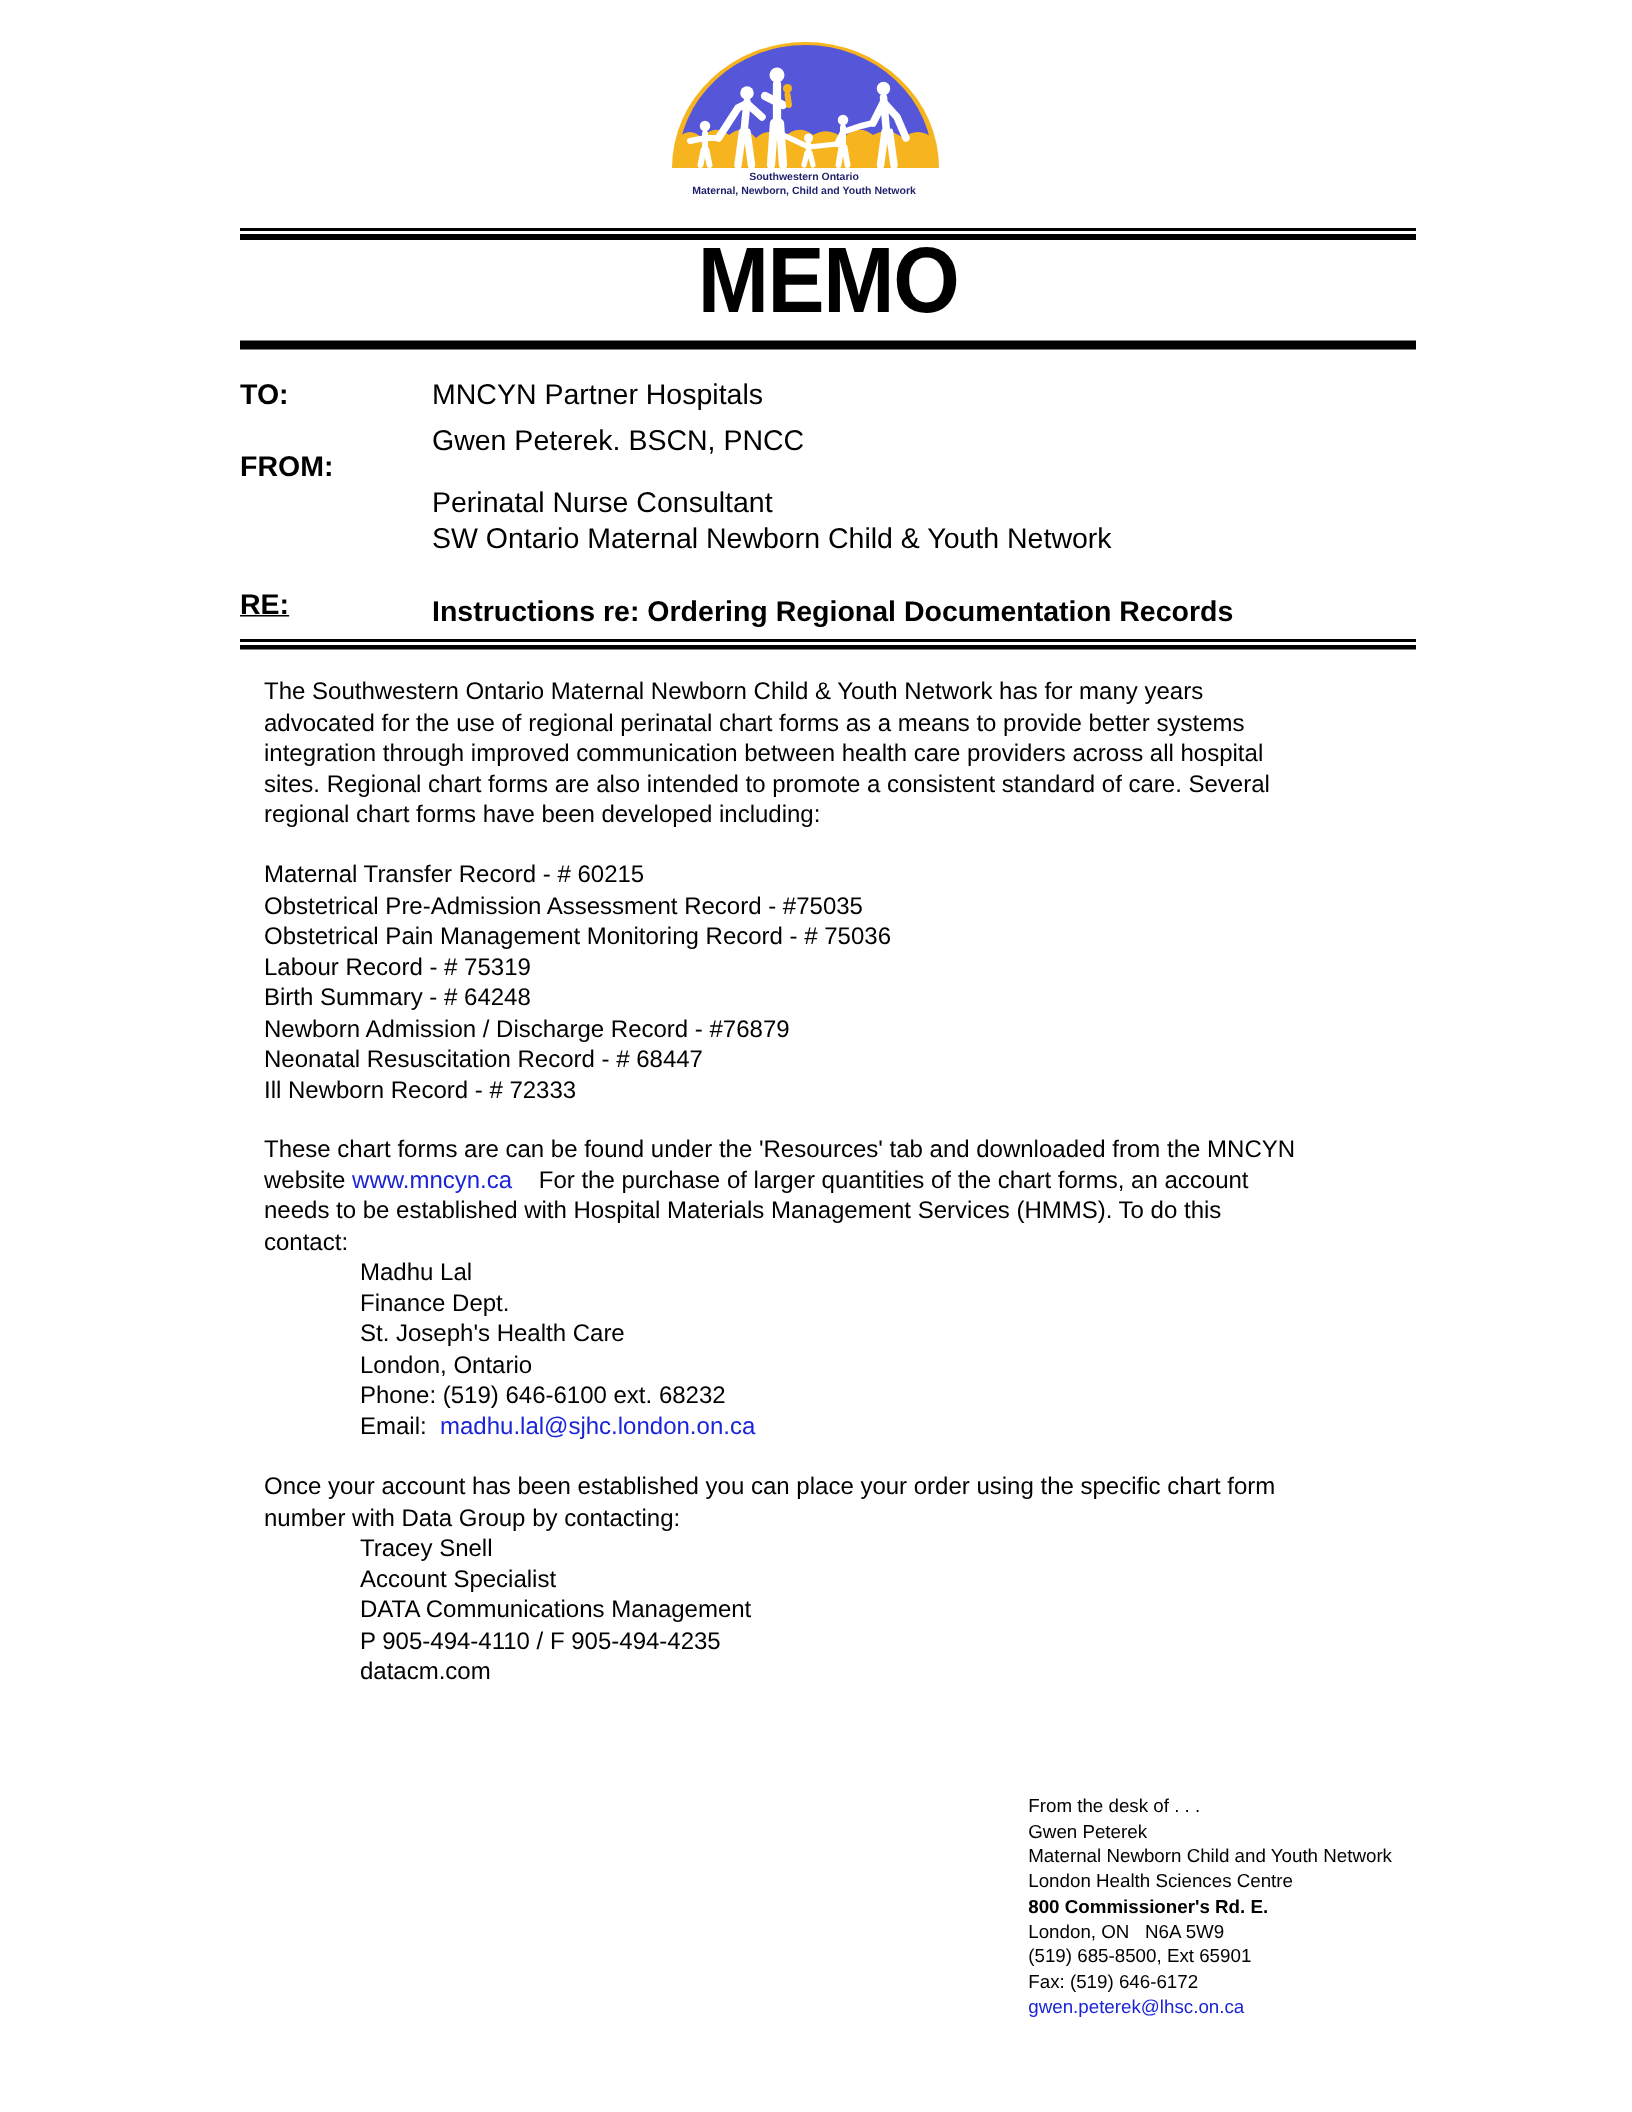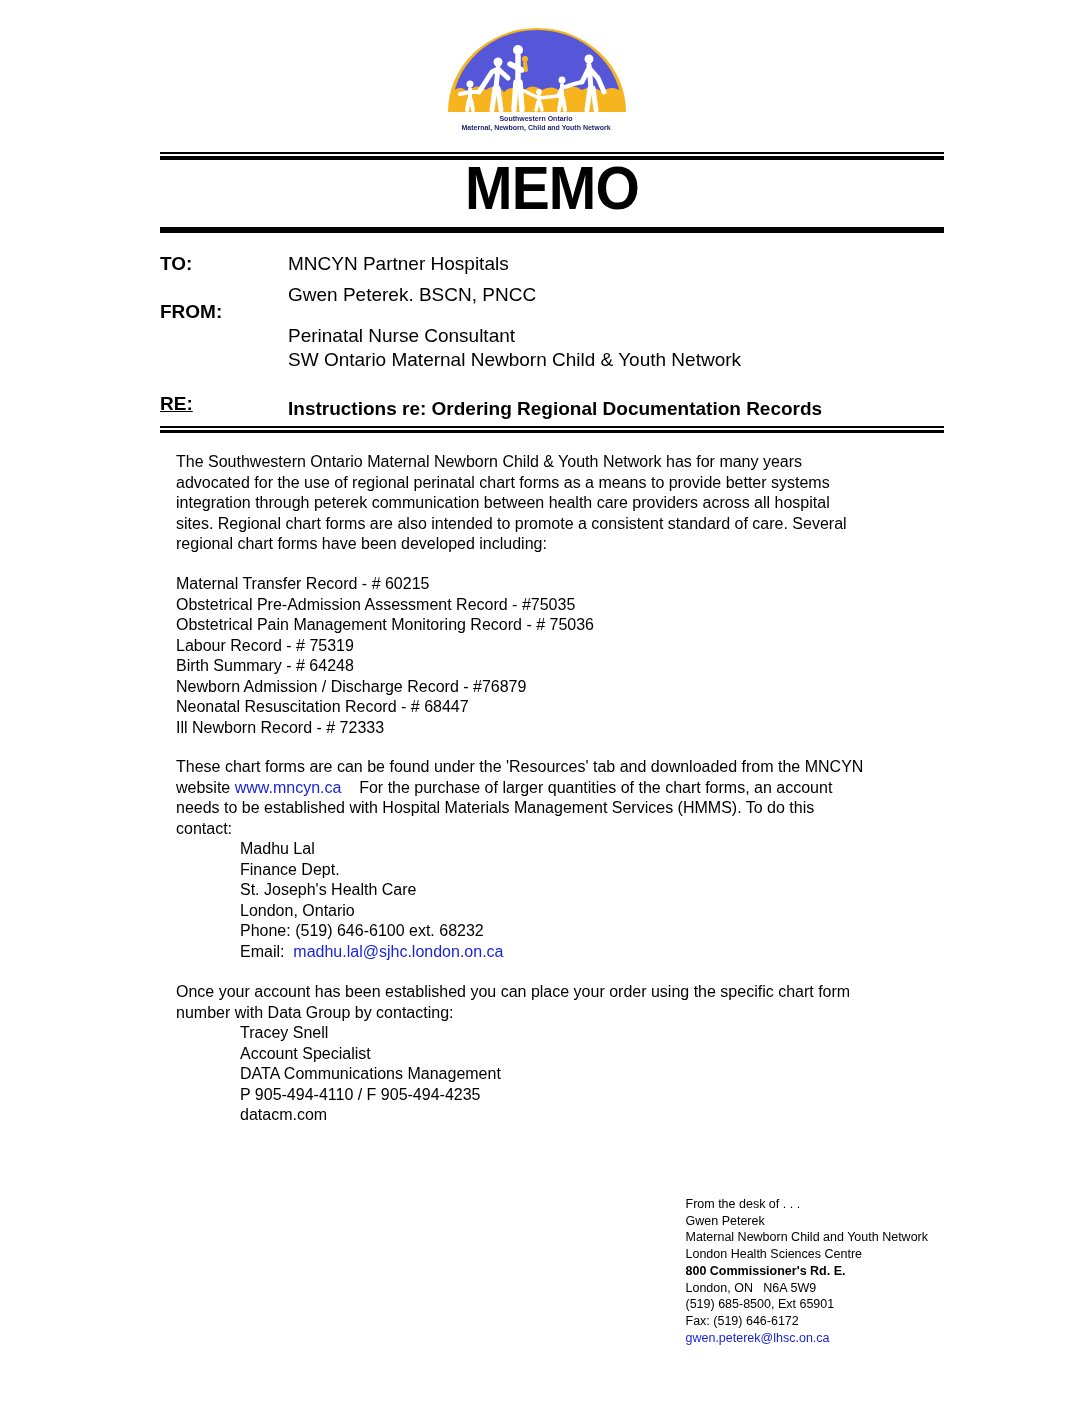--- a/index.html
+++ b/index.html
@@ -82,21 +82,21 @@
 
 <div class="abs hdr-label" style="top:392px;text-decoration:underline;">RE:</div>
 <div class="abs hdr-value bold" style="top:397px;">Instructions re: Ordering Regional Documentation Records</div>
 
 <div class="abs rule" style="top:426px;height:2px;"></div>
 <div class="abs rule" style="top:430px;height:3px;"></div>
 
 <div class="abs body" style="top:452px;">
   <div class="line">The Southwestern Ontario Maternal Newborn Child &amp; Youth Network has for many years</div>
   <div class="line">advocated for the use of regional perinatal chart forms as a means to provide better systems</div>
-  <div class="line">integration through peterek communication between health care providers across all hospital</div>
+  <div class="line">integration through improved communication between health care providers across all hospital</div>
   <div class="line">sites.  Regional chart forms are also intended to promote a consistent standard of care.  Several</div>
   <div class="line">regional chart forms have been developed including:</div>
 </div>
 
 <div class="abs body" style="top:574px;">
   <div class="line">Maternal Transfer Record - # 60215</div>
   <div class="line">Obstetrical Pre-Admission Assessment  Record - #75035</div>
   <div class="line">Obstetrical Pain Management Monitoring Record - # 75036</div>
   <div class="line">Labour Record - # 75319</div>
   <div class="line">Birth Summary - # 64248</div>

